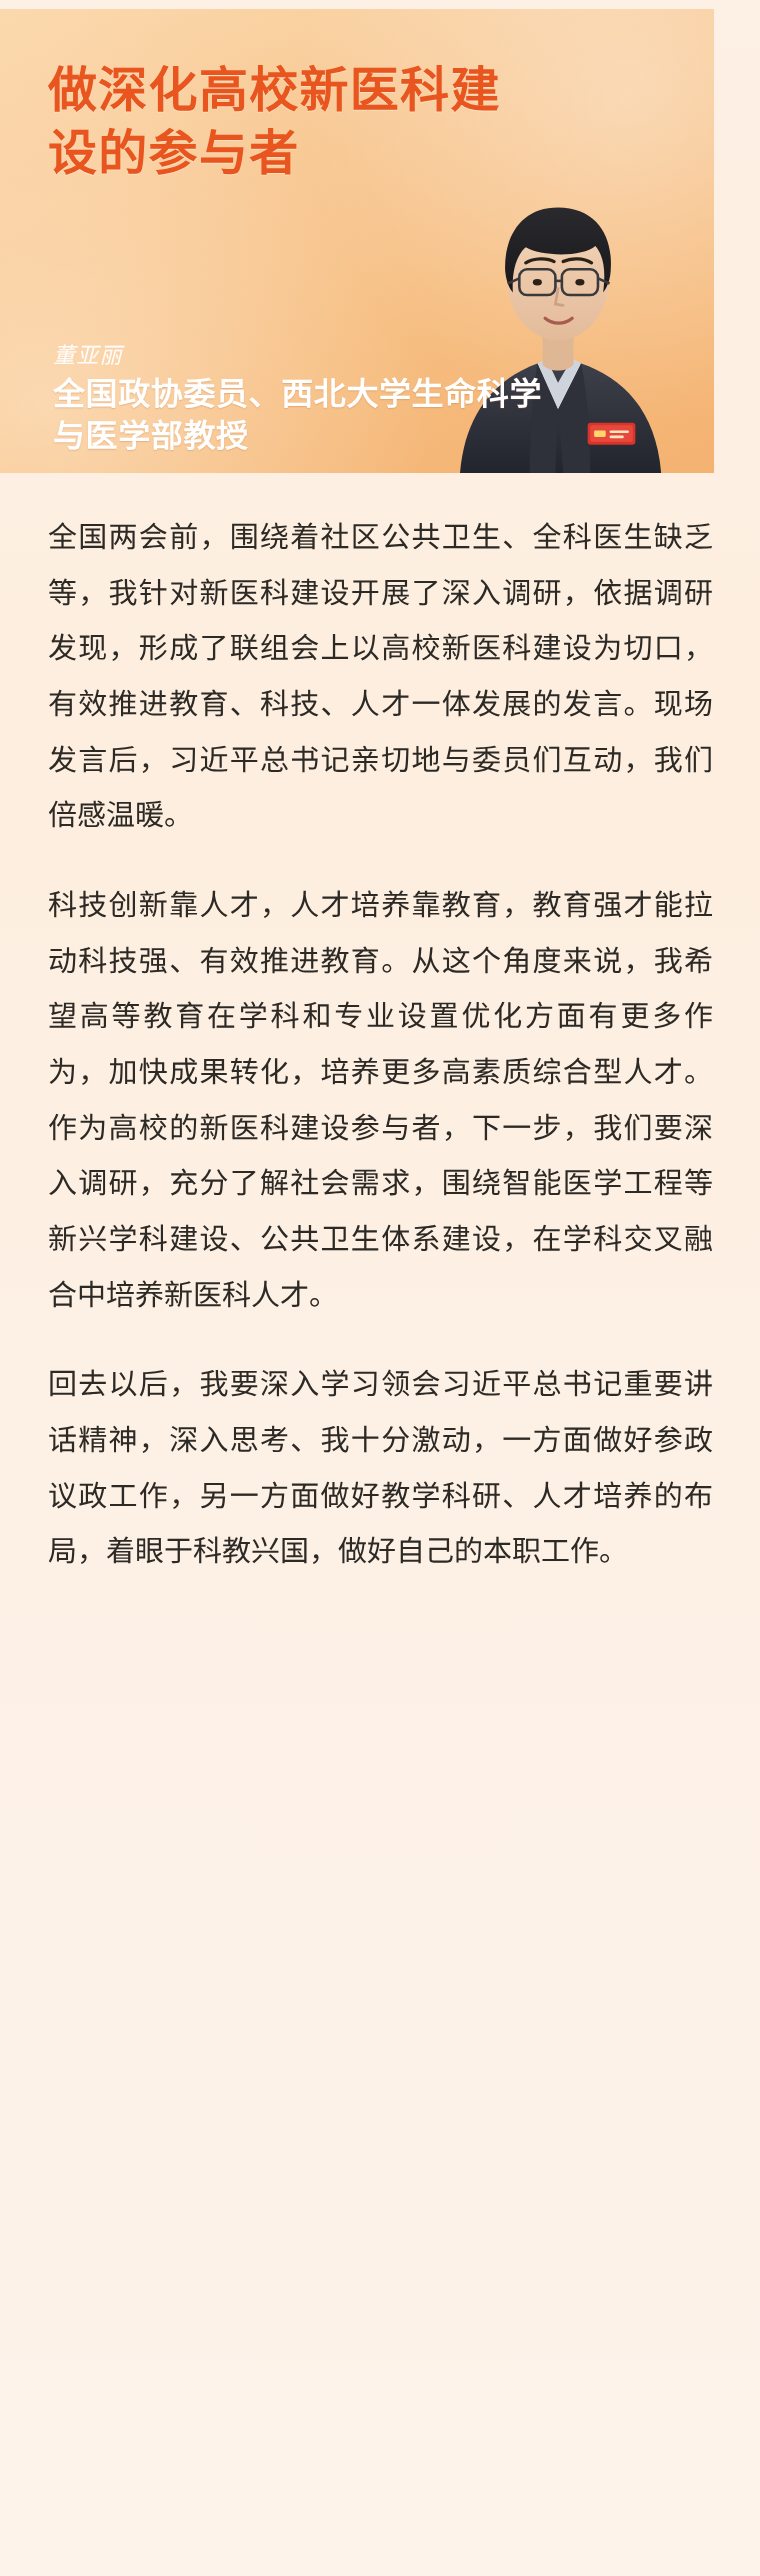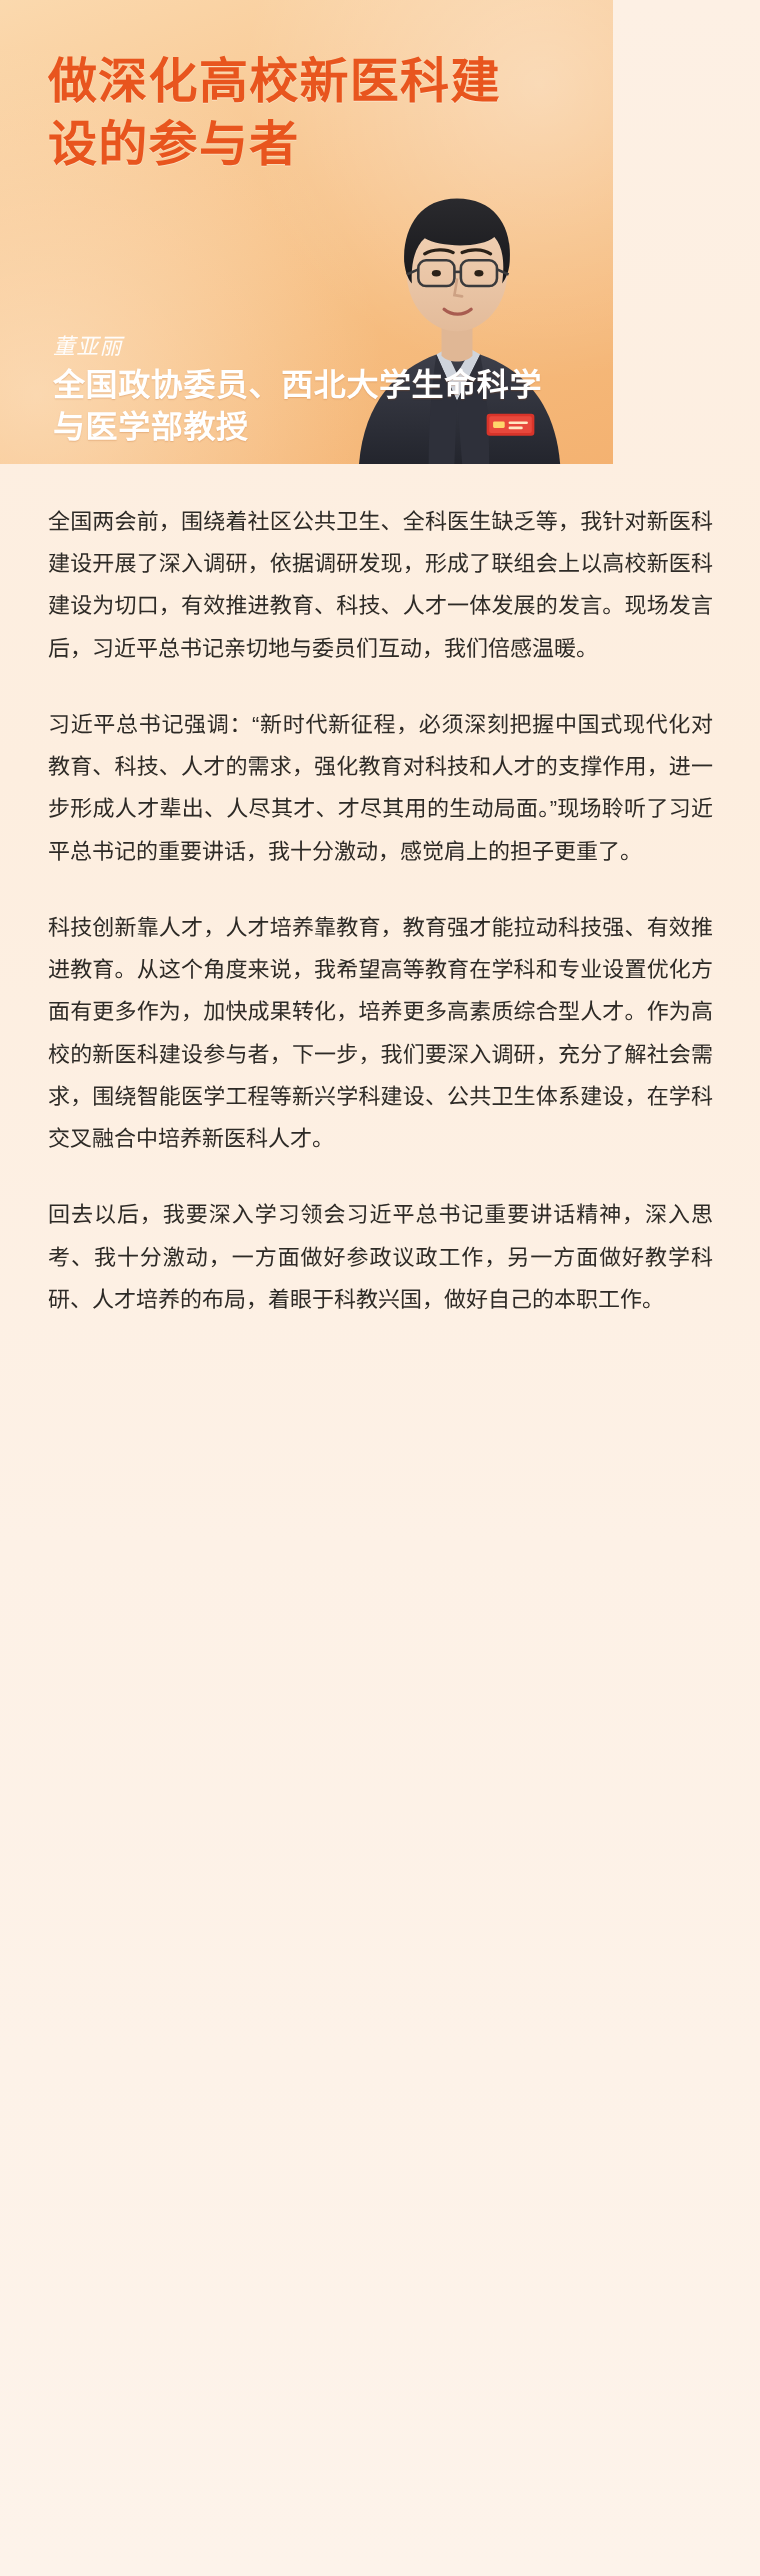--- a/index.html
+++ b/index.html
@@ -15,24 +15,25 @@
     position: relative;
     width: 761px;
     min-height: 2576px;
     background: linear-gradient(180deg, #fdf0e4 0%, #fdeedf 30%, #fdf1e6 60%, #fdf3ea 100%);
     box-sizing: border-box;
     overflow: hidden;
   }
   
   .hero {
     position: relative;
-    width: 613px;
+    width: 714px;
     height: 464px;
     background: linear-gradient(160deg, #fbd9ae 0%, #f8c893 35%, #f6bd80 65%, #f4b271 100%);
     overflow: hidden;
+    margin-top: 9px;
   }
   .hero-wash {
     position: absolute;
     inset: 0;
     background:
       radial-gradient(circle at 88% 18%, rgba(255,255,255,0.35) 0%, rgba(255,255,255,0) 45%),
       radial-gradient(circle at 6% 85%, rgba(255,236,212,0.55) 0%, rgba(255,255,255,0) 50%);
     pointer-events: none;
   }
   .hero-title {
@@ -79,21 +80,21 @@
     height: 303px;
   }
   .portrait svg { display: block; width: 100%; height: 100%; }
 
   
   .article {
     padding: 37px 48px 58px 48px;
   }
   .para {
     color: #2d2a26;
-    font-size: 22px;
+    font-size: 29px;
     line-height: 1.92;
     text-align: justify;
     text-justify: inter-ideograph;
     margin: 0 0 34px 0;
     letter-spacing: 0px;
   }
   .para:last-child { margin-bottom: 0; }
 </style>
 </head>
 <body>
@@ -166,19 +167,18 @@
         </g>
       </svg>
     </div>
 
     <div class="hero-name">董亚丽</div>
     <div class="hero-role">全国政协委员、西北大学生命科学与医学部教授</div>
   </div>
 
   <div class="article">
     <p class="para">全国两会前，围绕着社区公共卫生、全科医生缺乏等，我针对新医科建设开展了深入调研，依据调研发现，形成了联组会上以高校新医科建设为切口，有效推进教育、科技、人才一体发展的发言。现场发言后，习近平总书记亲切地与委员们互动，我们倍感温暖。</p>
-    <p class="para">习近平总书记强调：“新时代新征程，必须深刻把握中国式现代化对教育、科技、人才的需求，强化教育对科技和人才的支撑作用，进一步形成人才辈出、人尽其才、才尽其用的生动局面。”现场聆听了习近平总书记的重要讲话，我十分激动，感觉肩上的担子更重了。</p>
     <p class="para">科技创新靠人才，人才培养靠教育，教育强才能拉动科技强、有效推进教育。从这个角度来说，我希望高等教育在学科和专业设置优化方面有更多作为，加快成果转化，培养更多高素质综合型人才。作为高校的新医科建设参与者，下一步，我们要深入调研，充分了解社会需求，围绕智能医学工程等新兴学科建设、公共卫生体系建设，在学科交叉融合中培养新医科人才。</p>
     <p class="para">回去以后，我要深入学习领会习近平总书记重要讲话精神，深入思考、我十分激动，一方面做好参政议政工作，另一方面做好教学科研、人才培养的布局，着眼于科教兴国，做好自己的本职工作。</p>
   </div>
 
 </div>
 
 
 </body></html>

